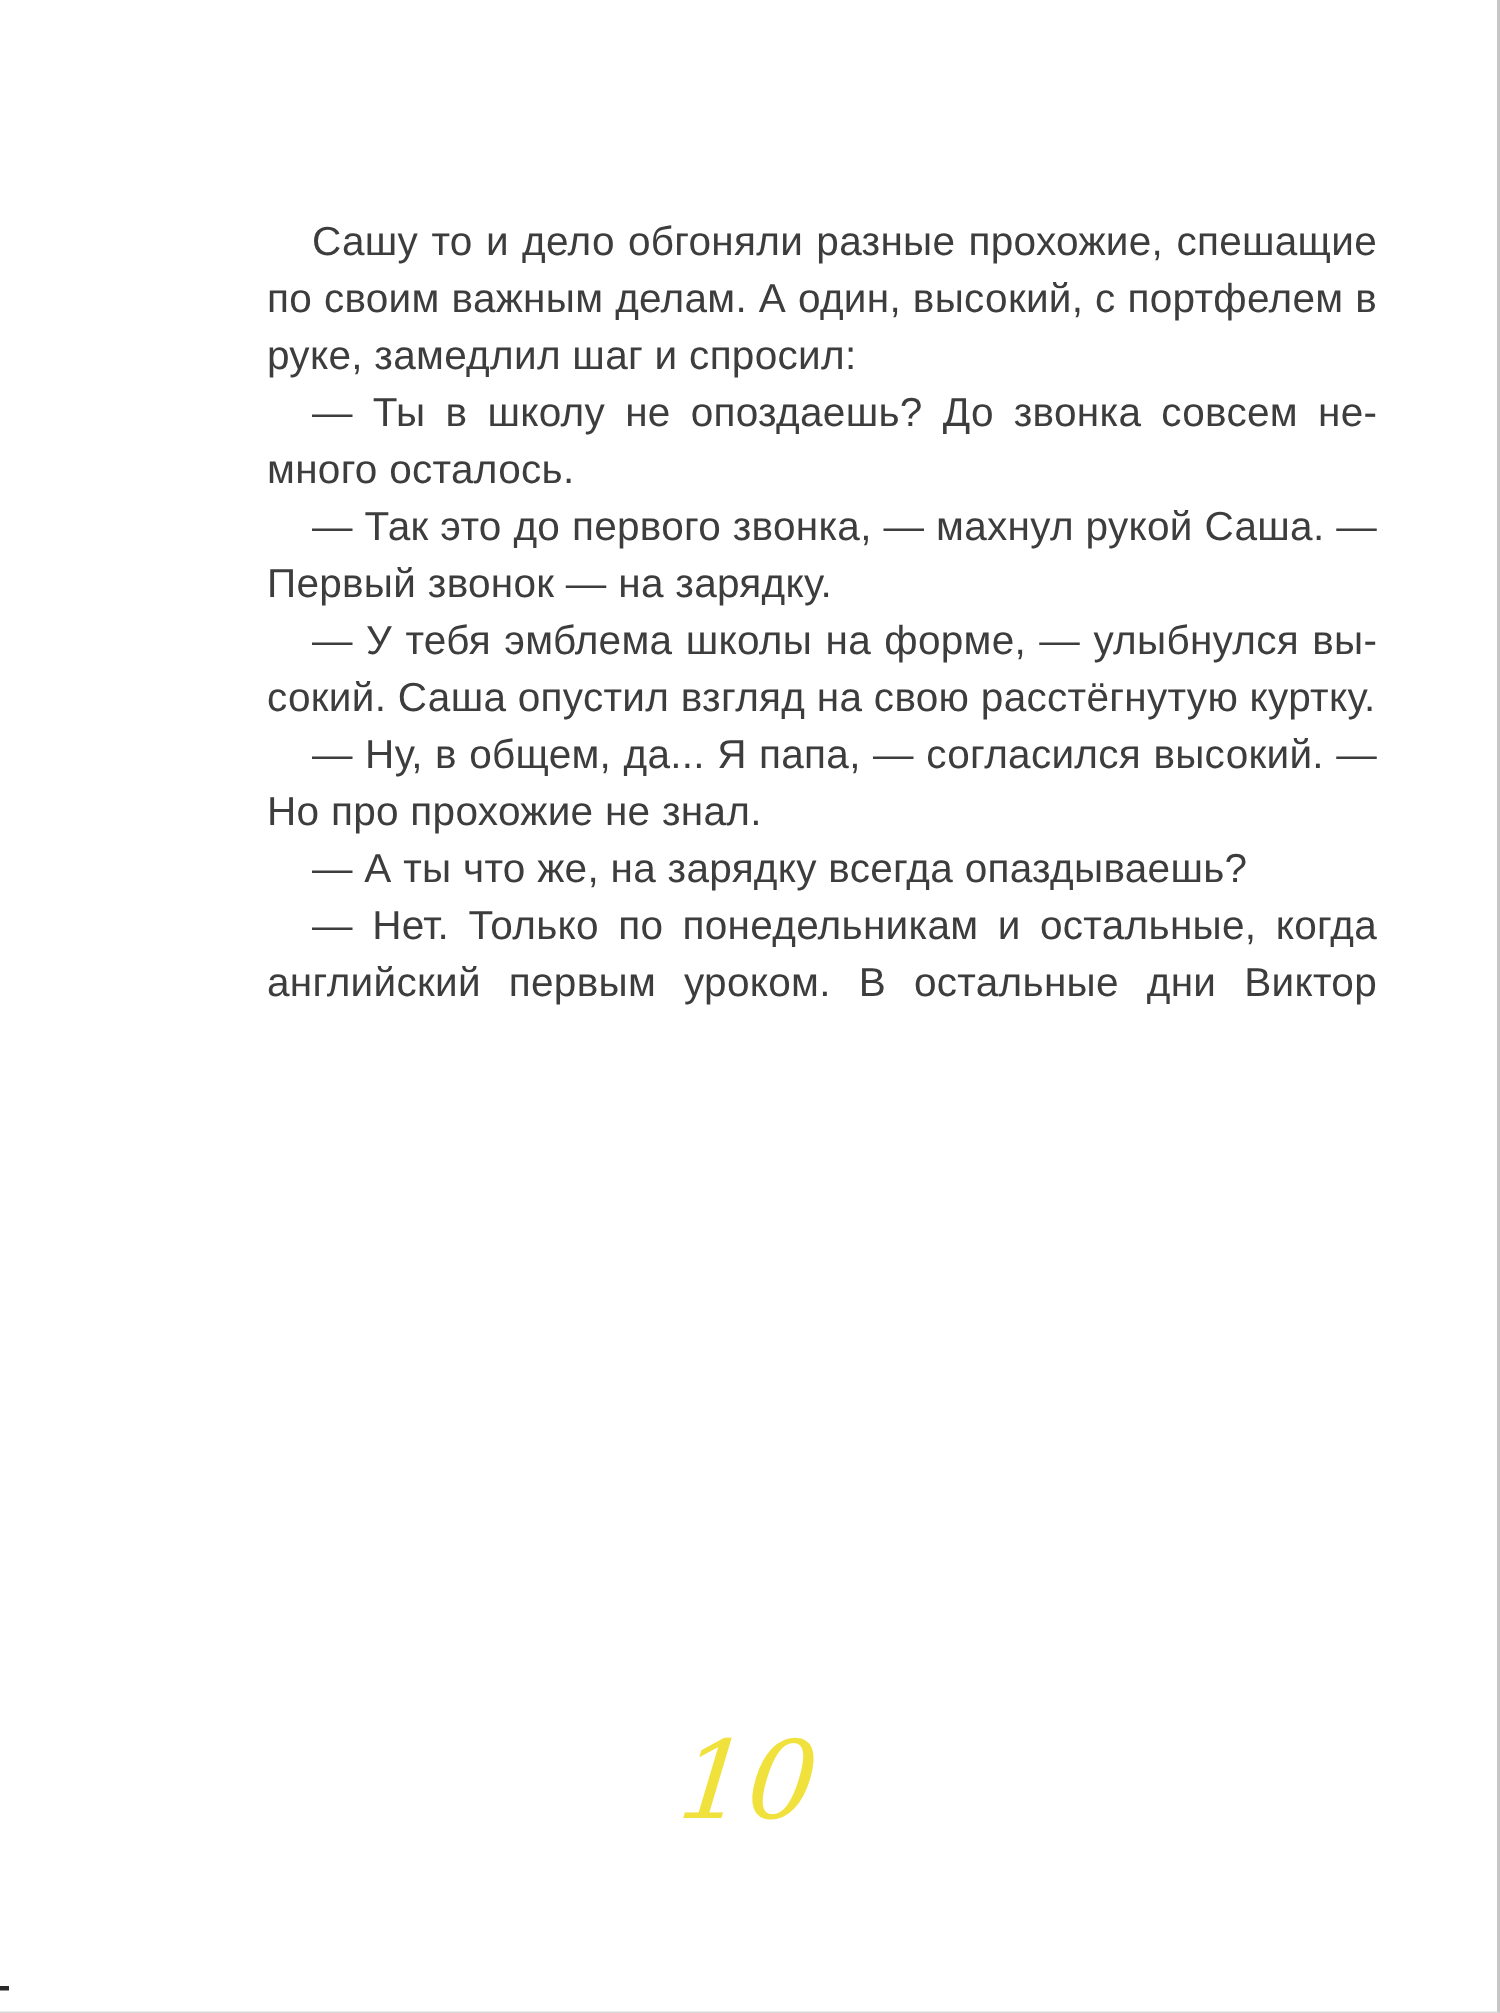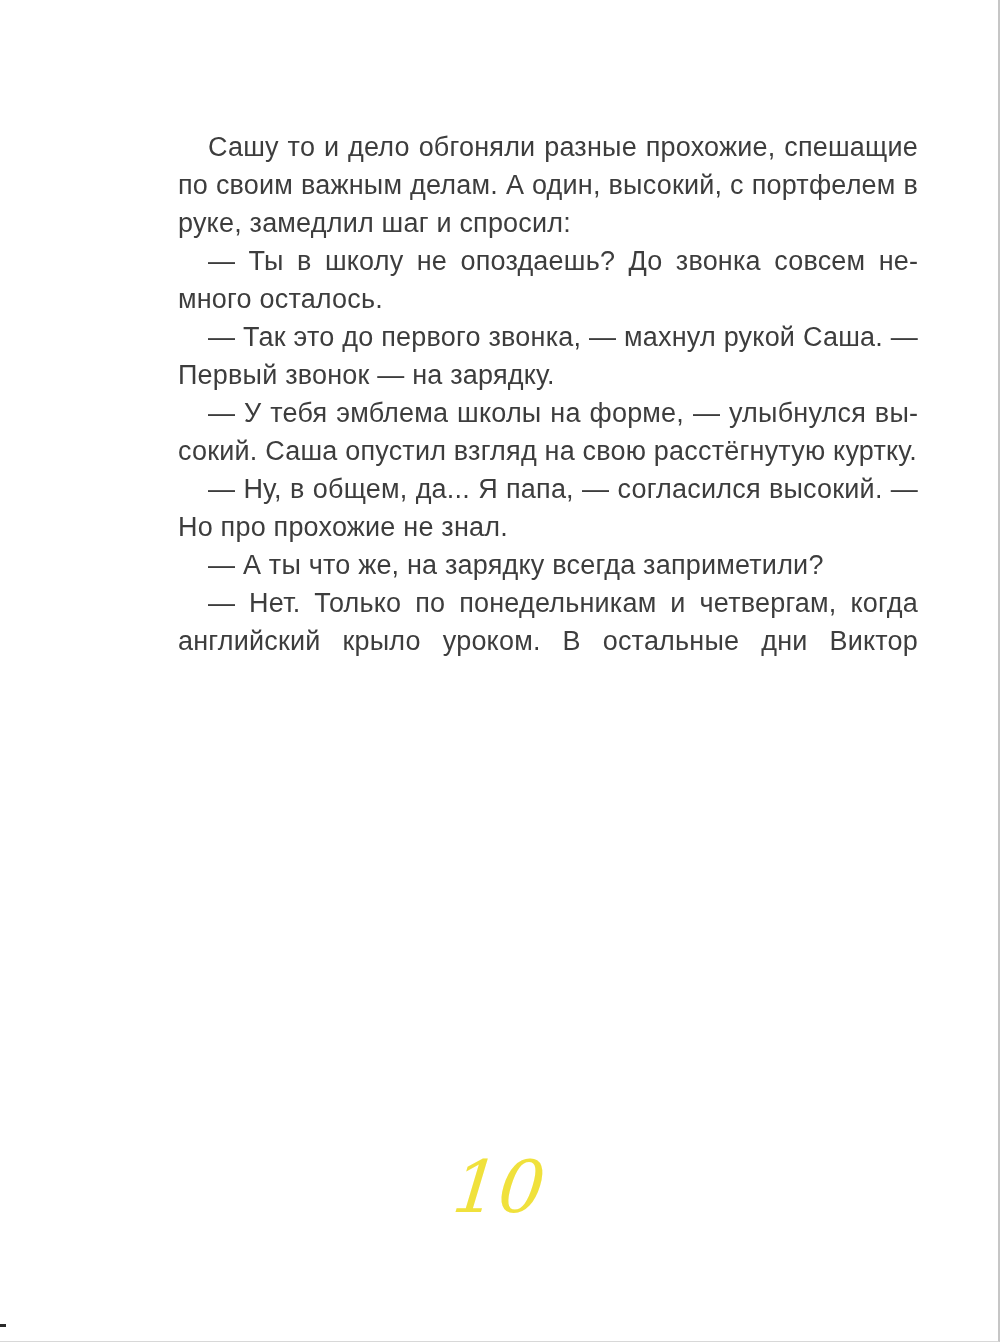--- a/index.html
+++ b/index.html
@@ -14,21 +14,21 @@
     height: 1342px;
     background: #ffffff;
     box-sizing: border-box;
     border-right: 2px solid #c6c6c6;
     border-bottom: 1px solid #d8d8d8;
     overflow: hidden;
   }
   .text-block {
     position: absolute;
     left: 178px;
-    top: 128px;
+    top: 142px;
     width: 740px;
     font-size: 27px;
     line-height: 38px;
     text-align: justify;
     hyphens: manual;
     -webkit-hyphens: manual;
     letter-spacing: 0.2px;
   }
   .text-block p {
     margin: 0;
@@ -62,18 +62,18 @@
 </head>
 <body>
 
 <div class="page" style="background: rgb(255, 255, 255);">
   <div class="text-block" style="color: rgb(61, 61, 61);">
       <p>Сашу то и дело обгоняли разные прохожие, спеша­щие по своим важным делам. А один, высокий, с порт­фелем в руке, замедлил шаг и спросил:</p>
       <p>— Ты в школу не опоздаешь? До звонка совсем не­много осталось.</p>
       <p>— Так это до первого звонка, — махнул рукой Саша. — Первый звонок — на зарядку.</p>
       <p>— У тебя эмблема школы на форме, — улыбнулся вы­сокий. Саша опустил взгляд на свою расстёгнутую куртку.</p>
       <p>— Ну, в общем, да... Я папа, — согласился высокий. — Но про прохожие не знал.</p>
-      <p>— А ты что же, на зарядку всегда заприметили?</p>
-      <p class="cont">— Нет. Только по понедельникам и четвергам, когда английский крыло уроком. В остальные дни Виктор</p>
+      <p>— А ты что же, на зарядку всегда опаздываешь?</p>
+      <p class="cont">— Нет. Только по понедельникам и остальные, когда английский первым уроком. В остальные дни Виктор</p>
     </div>
   <div class="page-number" style="color: rgb(240, 225, 60);">10</div>
   <div class="corner-mark"></div>
 </div>
 
 </body></html>

